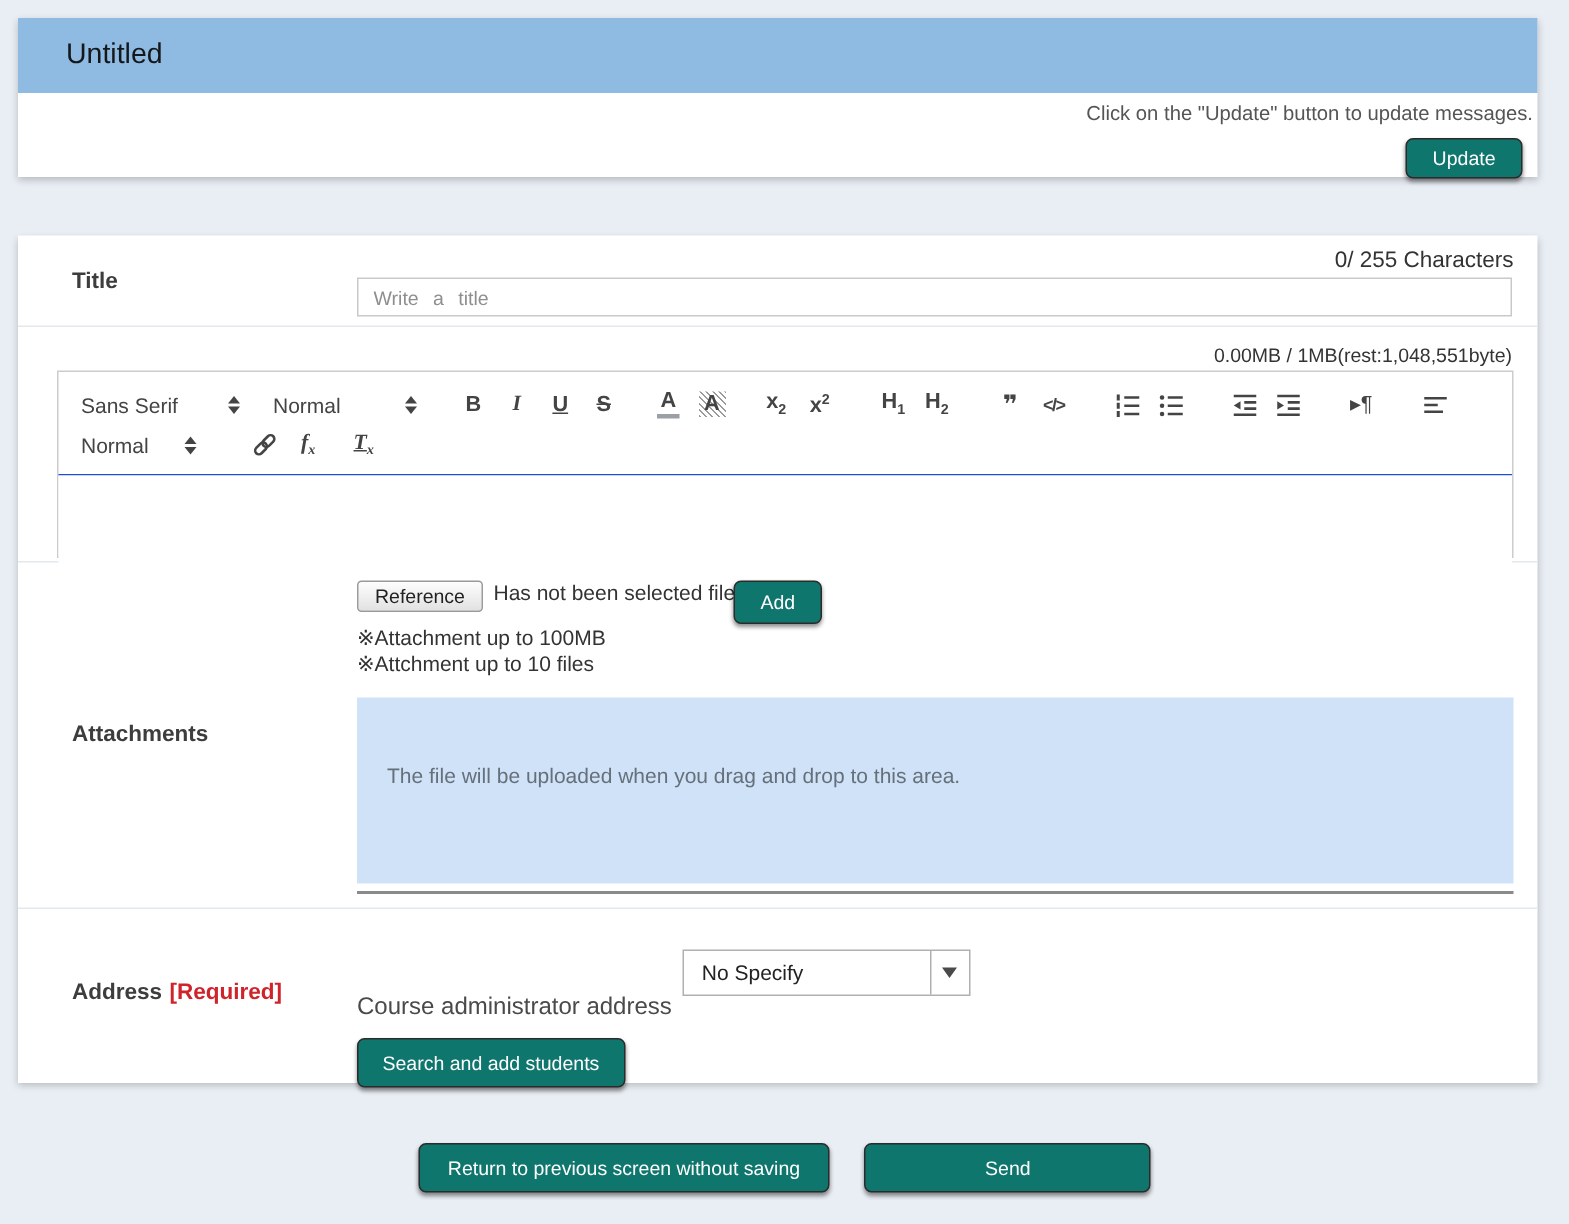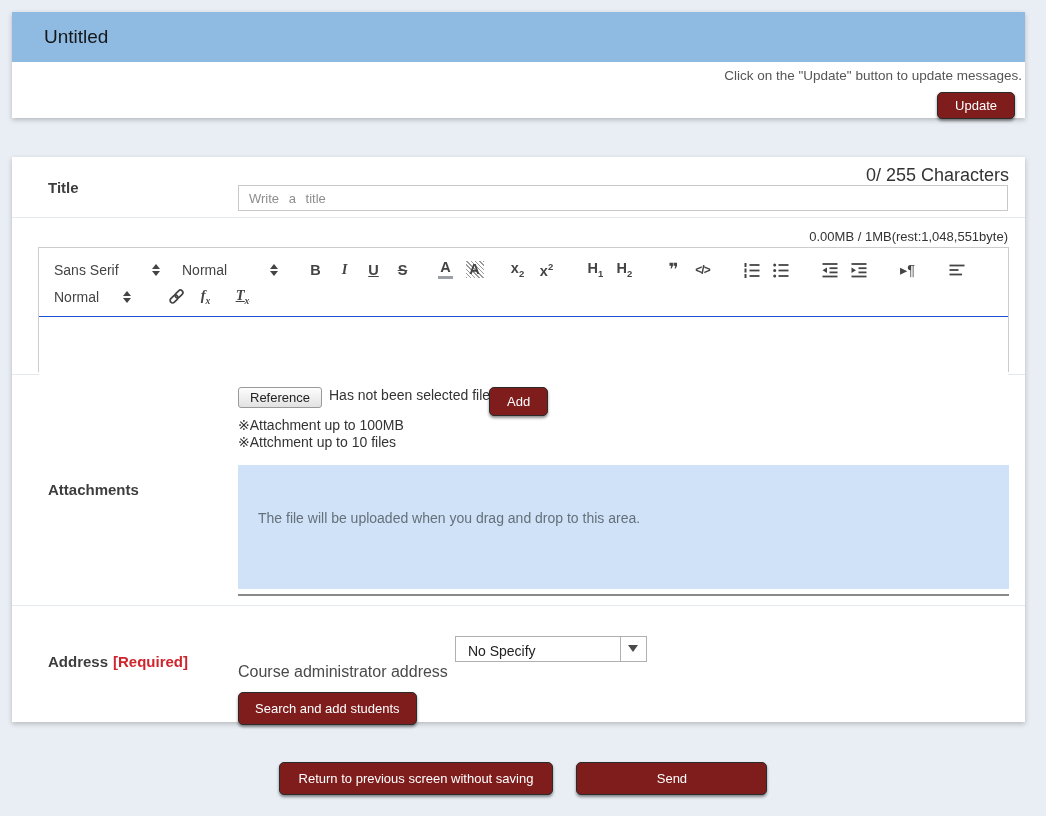--- a/index.html
+++ b/index.html
@@ -30,21 +30,21 @@
   .header-title { font-size:19px; color:#15181b; }
   .header-hint {
     text-align:right;
     padding:6px 3px 0 0;
     font-size:13.5px;
     color:#555;
   }
   .header-update-row { text-align:right; padding:9px 10px 0 0; }
   .btn-dark {
     display:inline-block;
-    background:#7f1d1d;
+    background:#0f766e;
     color:#fff;
     border:1px solid #2b2b2b;
     border-radius:5px;
     box-shadow:0 2px 3px rgba(0,0,0,0.45);
     font-size:13px;
     font-family:inherit;
     cursor:pointer;
     text-align:center;
   }
   #update-button { padding:5px 17px; }
@@ -54,21 +54,21 @@
   .form-row:last-child { border-bottom:none; }
   .row-label {
     position:absolute;
     left:36px;
     font-weight:bold;
     font-size:15px;
     color:#3d3d3d;
   }
   
   #title-row { height:61px; }
-  #title-counter { position:absolute; top:8px; right:16px; font-size:18px; color:#333; }
+  #title-counter { position:absolute; top:8px; right:16px; font-size:15px; color:#333; }
   #title-row .row-label { top:22px; }
   #title-input {
     position:absolute;
     left:226px; top:28px;
     width:770px; height:26px;
     border:1px solid #c9c9c9;
     padding:0 10px;
     font-size:13px;
     font-family:inherit;
     color:#333;
@@ -139,21 +139,21 @@
   #attach-hr { margin-top:5px; border:none; border-top:2px solid #8a8a8a; }
   
   #address-row { height:116px; }
   #address-row .row-label { top:47px; }
   .required-tag { color:#d0242c; font-weight:bold; margin-left:5px; }
   .address-content { position:absolute; left:226px; right:16px; top:10px; }
   .admin-line { display:flex; align-items:center; }
   .admin-label { font-size:16px; color:#4a4a4a;margin-top:47px; }
   #admin-select {
     display:flex;
-    width:192px; height:26px;
+    width:192px; height:31px;
     border:1px solid #b0b0b0;
     background:#fff;
     margin-left:7px;
     cursor:pointer;
   }
   #admin-select .value { flex:1; font-size:14px; color:#222; line-height:29px; padding-left:12px; }
   #admin-select .arrow-box {
     width:26px;
     border-left:1px solid #b0b0b0;
     display:flex; align-items:center; justify-content:center;

